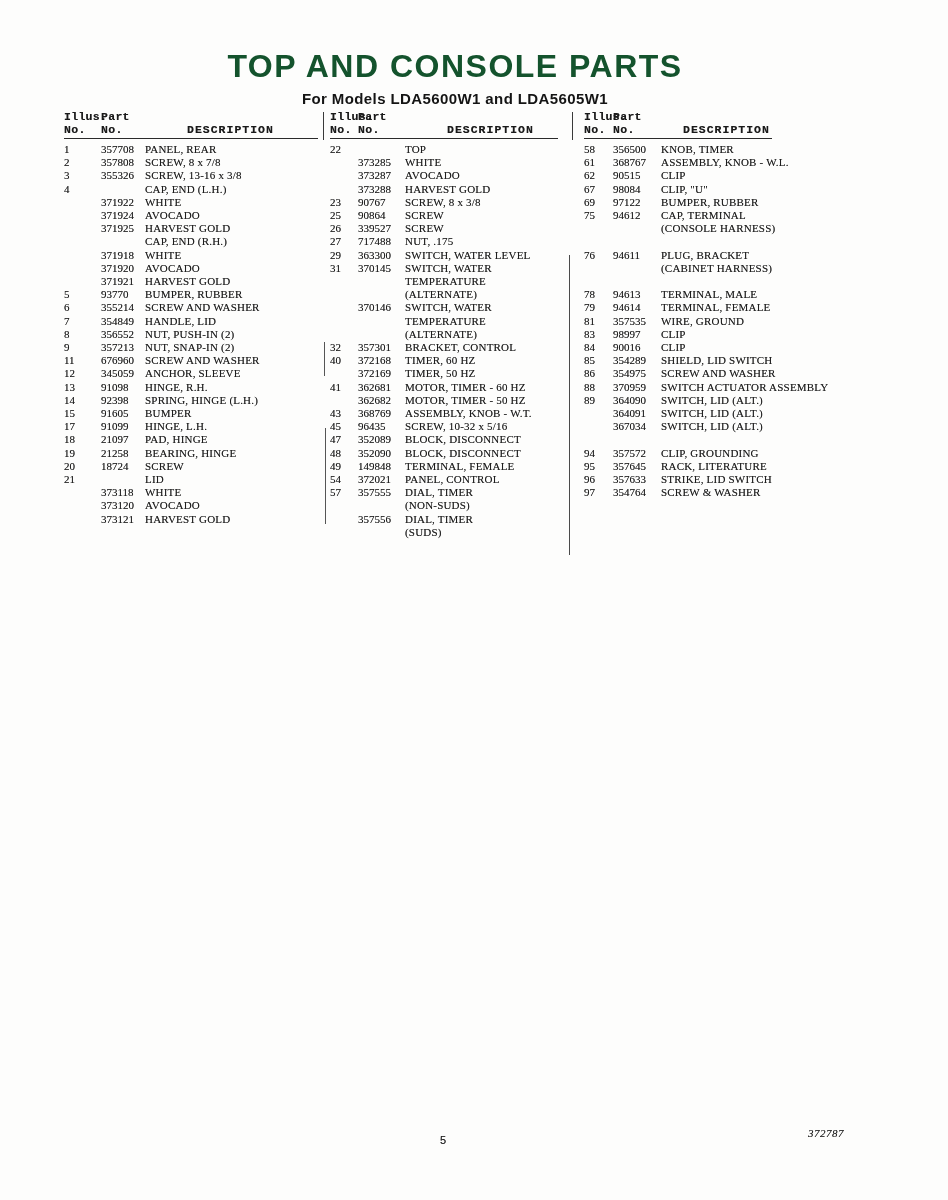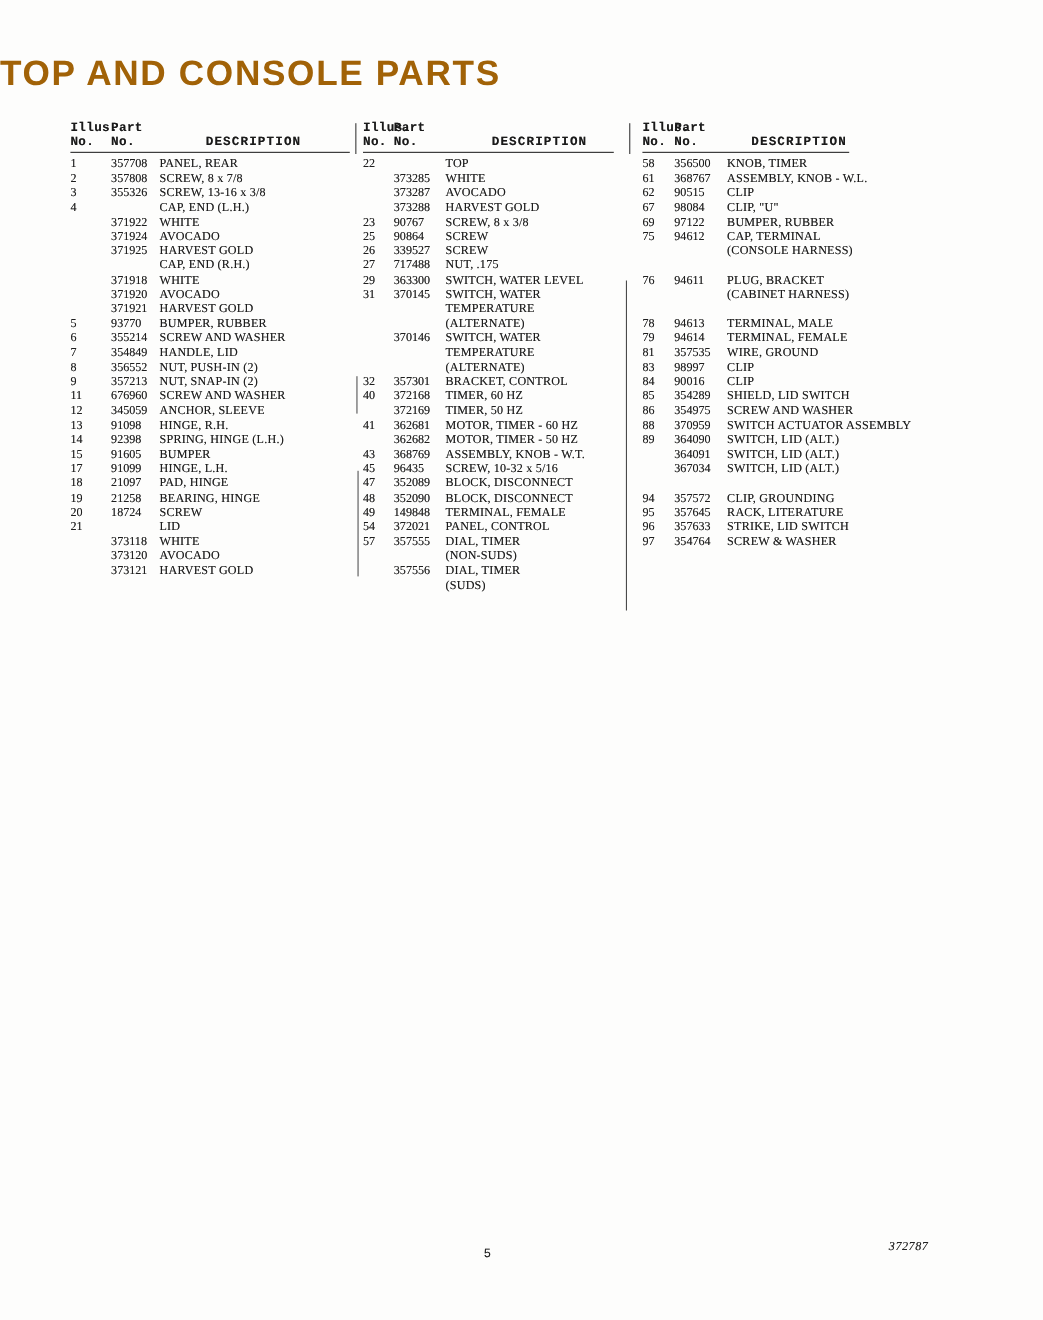--- a/index.html
+++ b/index.html
@@ -6,23 +6,23 @@
   body{
     width:948px;height:1200px;position:relative;
     background:#fdfdfc;
     font-family:"Liberation Serif", serif;
     color:#1e1e1e;
     overflow:hidden;
   }
   .page{position:absolute;inset:0;}
   
   .title{
-    position:absolute;left:0;top:48px;width:910px;text-align:left;
+    position:absolute;left:0;top:48px;width:910px;text-align:center;
     font-family:"Liberation Sans", sans-serif;font-weight:700;
-    font-size:32px;letter-spacing:1.5px;color:#a16207;
+    font-size:32px;letter-spacing:1.5px;color:#14532d;
   }
   .subtitle{
     position:absolute;left:0;top:90px;width:910px;text-align:center;
     font-family:"Liberation Sans", sans-serif;font-weight:700;
     font-size:15px;letter-spacing:0.4px;color:#141414;
   }
   
   .col{position:absolute;top:110px;font-size:11px;line-height:13.2px;}
   .col1{left:64px;width:258px;}
   .col2{left:330px;width:238px;}
@@ -61,20 +61,21 @@
     position:absolute;left:808px;top:1127px;font-size:11px;
     font-style:italic;letter-spacing:0.5px;color:#222;
   }
 </style>
 </head>
 <body>
 
 <div class="page">
 
   <div class="title">TOP AND CONSOLE PARTS</div>
+  <div class="subtitle">For Models LDA5600W1 and LDA5605W1</div>
 
   <div class="col col1">
     <div class="hdr">
       <div class="row">
         <span class="c-illus">Illus.</span>
         <span class="c-part">Part</span>
         <span class="c-desc"></span>
       </div>
       <div class="row">
         <span class="c-illus">No.</span>

